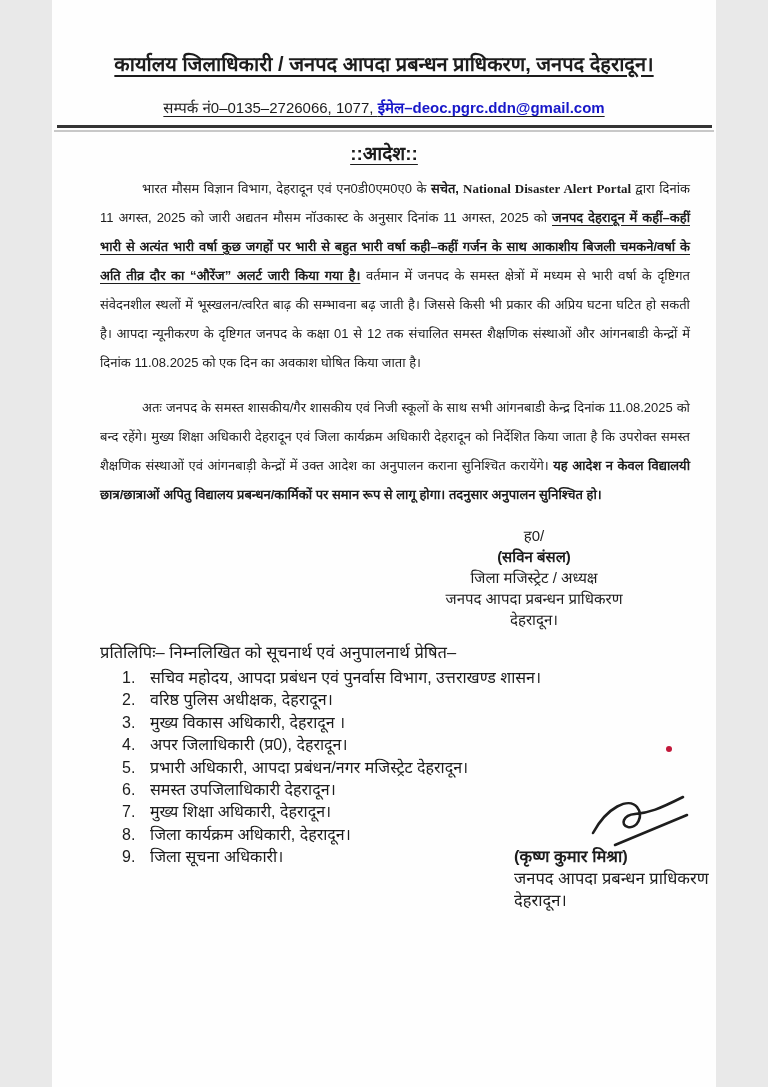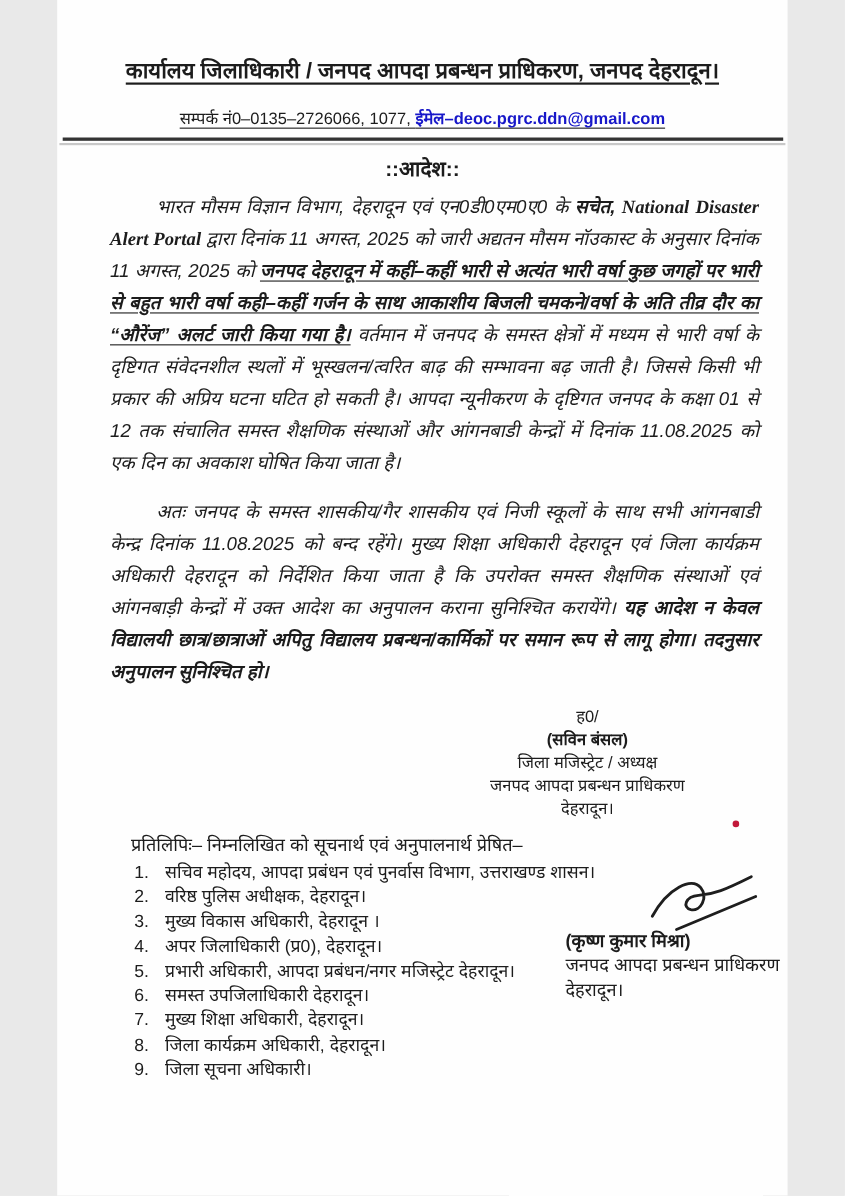--- a/index.html
+++ b/index.html
@@ -44,30 +44,29 @@
     font-weight: bold;
   }
   .ref-date .gap { display: inline-block; width: 14px; }
   
   .order-heading {
     text-align: center;
     margin-top: 8px;
     font-size: 19px;
     font-weight: bold;
   }
-  .order-heading span { text-underline-offset: 4px; }
+  .order-heading span { text-decoration: underline; text-underline-offset: 4px; }
   
   .content { padding: 0 26px 0 48px; }
   .para {
-    font-size: 17px;
+    font-size: 13px;
     line-height: 29px;
     text-align: justify;
     text-indent: 42px;
     margin: 0;
-    font-style: italic;
   }
   .para-1 { margin-top: 8px; }
   .para-2 { margin-top: 16px; }
   .bold { font-weight: bold; }
   .bu {
     font-weight: bold;
     text-decoration: underline;
     text-underline-offset: 3px;
   }
   .portal {
@@ -78,21 +77,21 @@
   .sig1 {
     width: 260px;
     margin: 16px 52px 0 auto;
     text-align: center;
     font-size: 15px;
     line-height: 21px;
   }
   .sig1 .sig-name { font-weight: bold; }
   
   .copies { padding: 10px 26px 0 48px; }
-  .copies-heading { font-size: 16.5px; margin-left: 19px; }
+  .copies-heading { font-size: 16.5px; }
   .copies-list {
     list-style: none;
     margin: 4px 0 0 0;
     padding: 0 0 0 22px;
     font-size: 16px;
     line-height: 22.4px;
   }
   .copies-list li { display: flex; }
   .li-no { width: 28px; flex: 0 0 28px; }
   

